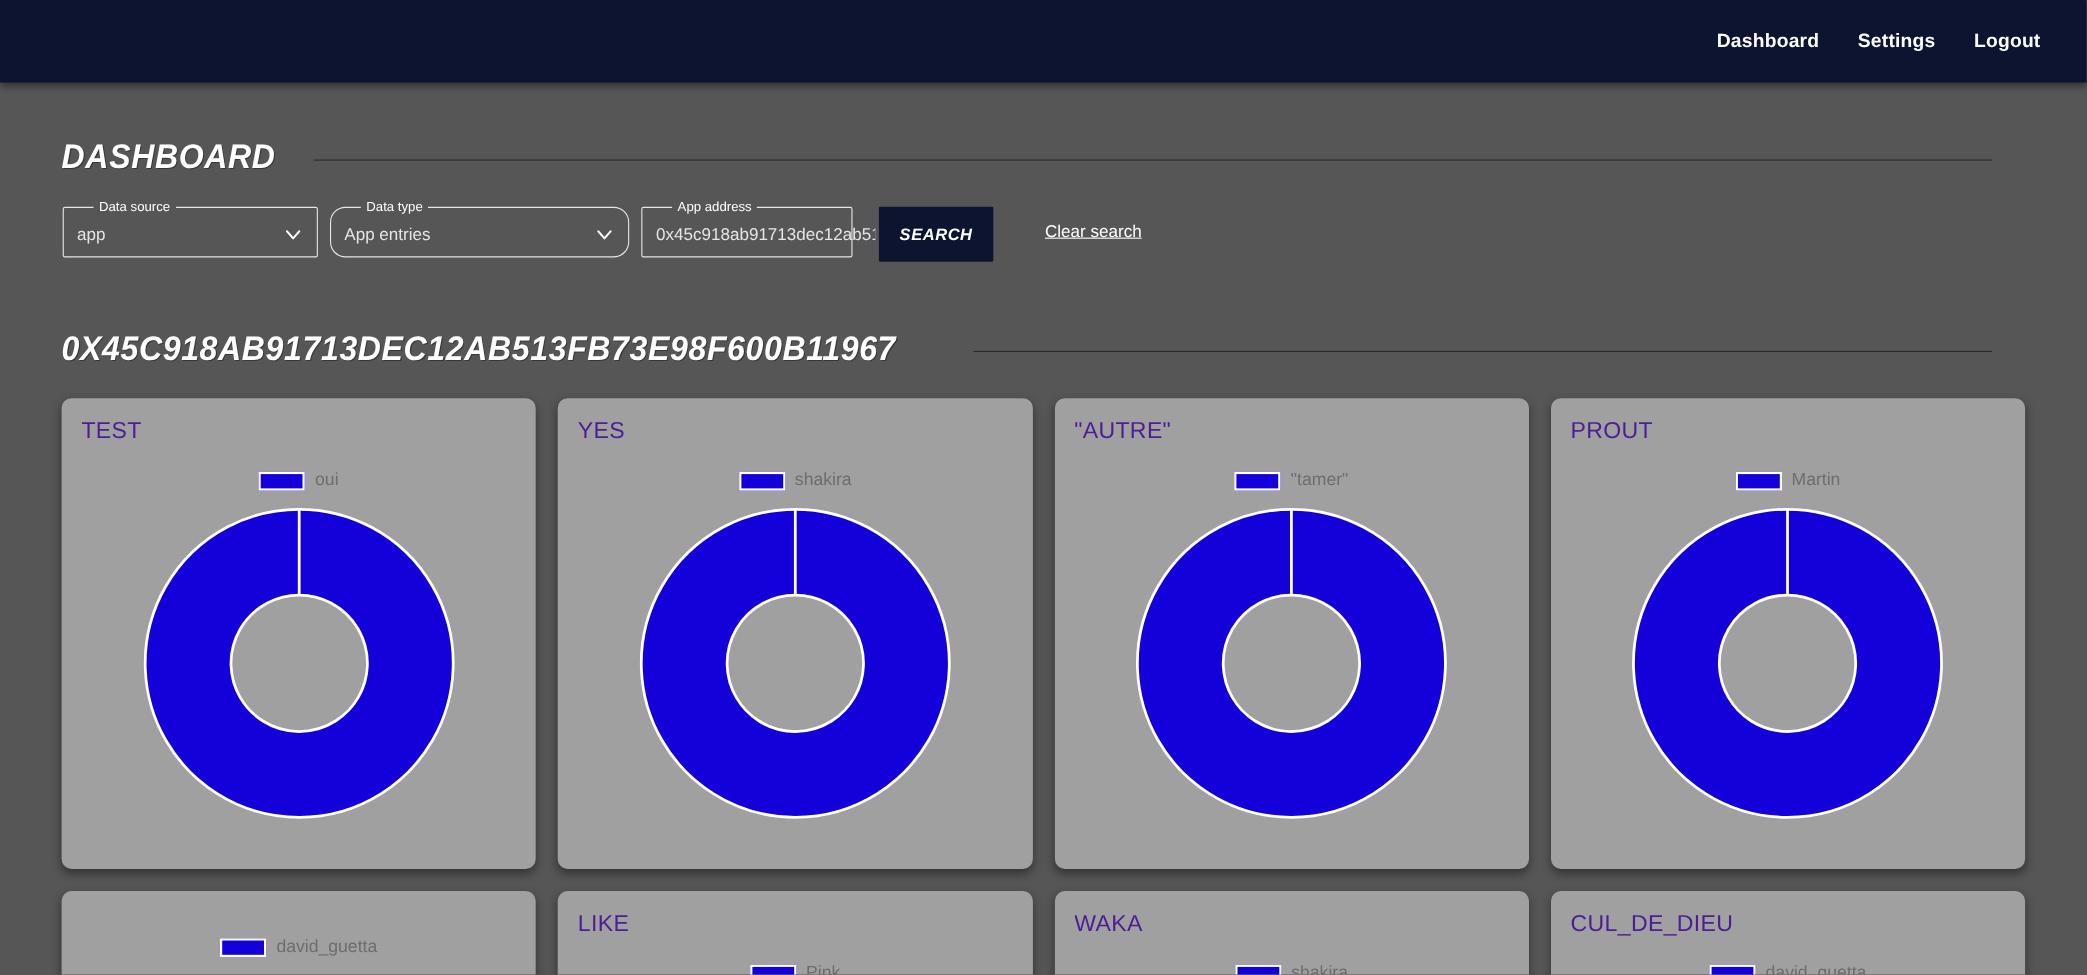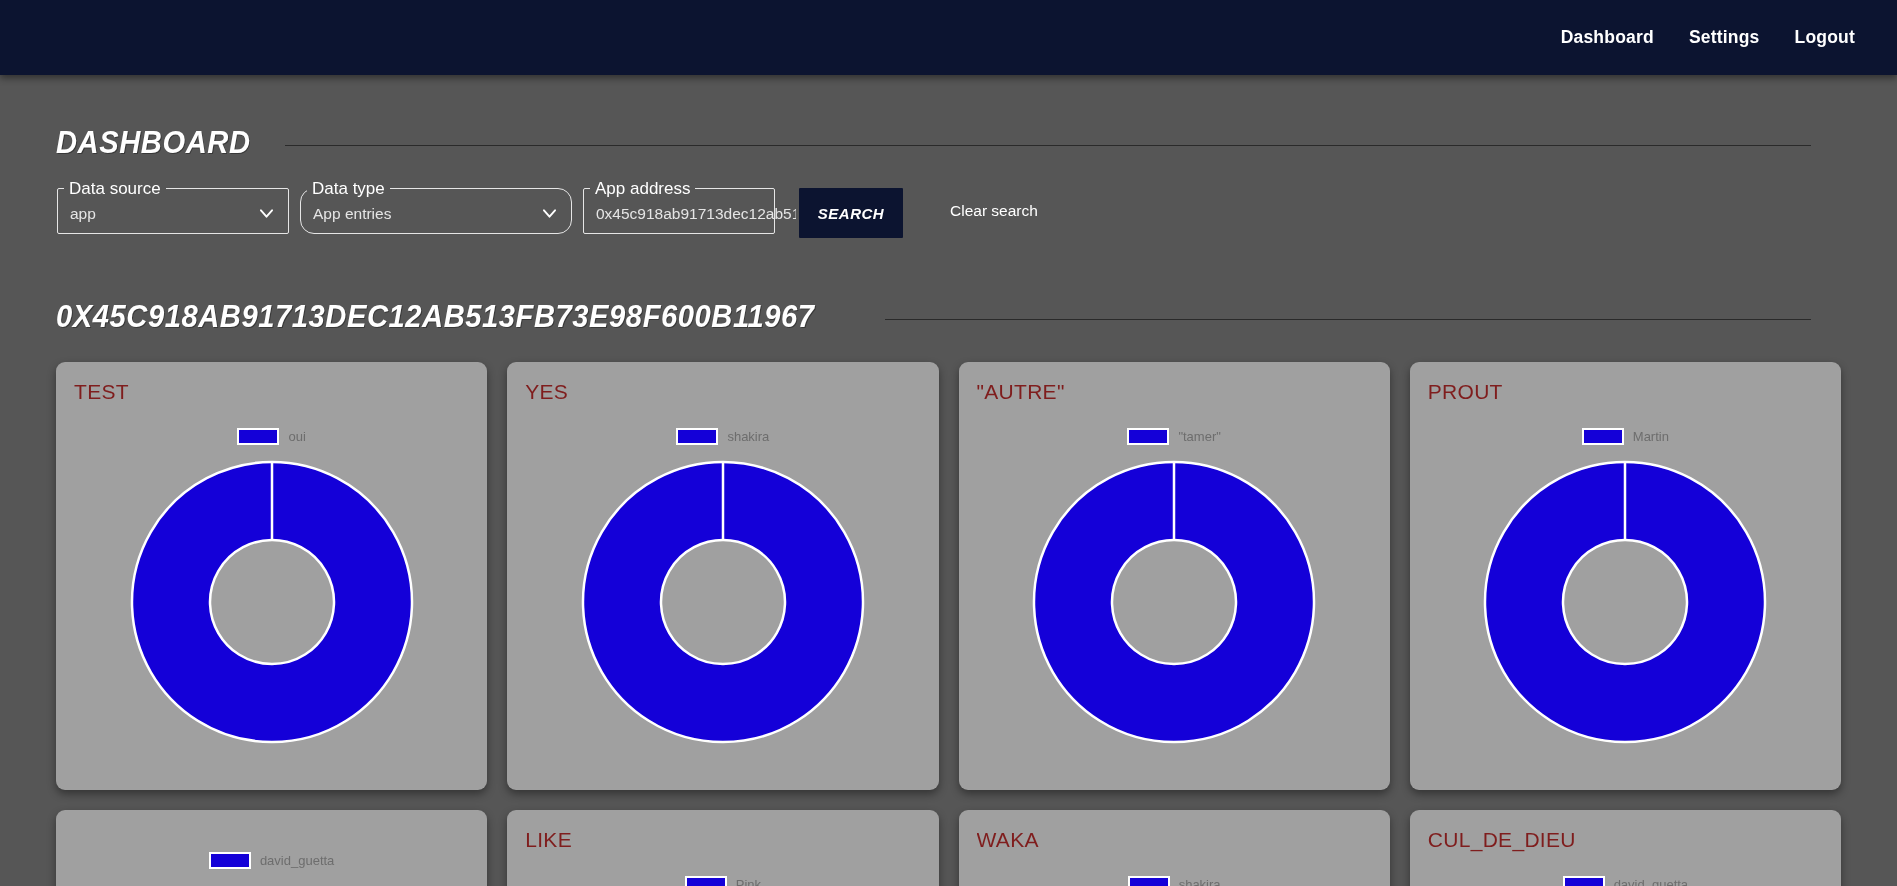--- a/index.html
+++ b/index.html
@@ -95,24 +95,24 @@
     align-items: center;
     padding: 0 12px;
   }
   .field.src   { width: 232px; }
   .field.type  { width: 272px; border-radius: 14px; }
   .field.addr  { width: 192px; }
 
   .field-legend {
     position: absolute;
     top: -10px;
-    left: 6px;
+    left: 27px;
     background: #565656;
     padding: 0 5px;
-    font-size: 17px;
+    font-size: 12px;
     color: #ffffff;
     line-height: 19px;
     white-space: nowrap;
   }
   .field-value {
     font-size: 15.5px;
     color: #e5e5e5;
     white-space: nowrap;
     overflow: hidden;
     text-overflow: clip;
@@ -147,20 +147,21 @@
     font-weight: bold;
     font-style: italic;
     letter-spacing: 0.5px;
     cursor: pointer;
     margin-left: 13px;
   }
 
   .clear-link {
     color: #ffffff;
     font-size: 15.5px;
+    text-decoration: underline;
     cursor: pointer;
     margin-left: 36px;
     margin-top: 14px;
     white-space: nowrap;
   }
 
   
   .card-grid {
     display: grid;
     grid-template-columns: repeat(4, 1fr);
@@ -173,21 +174,21 @@
     border-radius: 9px;
     box-shadow: 0 4px 9px rgba(0,0,0,0.4);
     padding: 18px 18px 14px 18px;
     height: 428px;
     overflow: hidden;
     position: relative;
   }
 
   .card-title {
     font-size: 21px;
-    color: #7f1d1d;
+    color: #4c1d95;
     letter-spacing: 0.3px;
     font-weight: normal;
     white-space: nowrap;
     overflow: hidden;
     text-overflow: ellipsis;
   }
 
   .legend-row {
     display: flex;
     align-items: center;
@@ -195,21 +196,21 @@
     gap: 9px;
     margin-top: 24px;
   }
   .legend-swatch {
     width: 42px;
     height: 17px;
     border: 2px solid #ffffff;
     display: block;
   }
   .legend-label {
-    font-size: 13px;
+    font-size: 16px;
     color: #6d6d6d;
     white-space: nowrap;
   }
 
   .donut-wrap {
     display: flex;
     justify-content: center;
     align-items: center;
     margin-top: 12px;
   }

